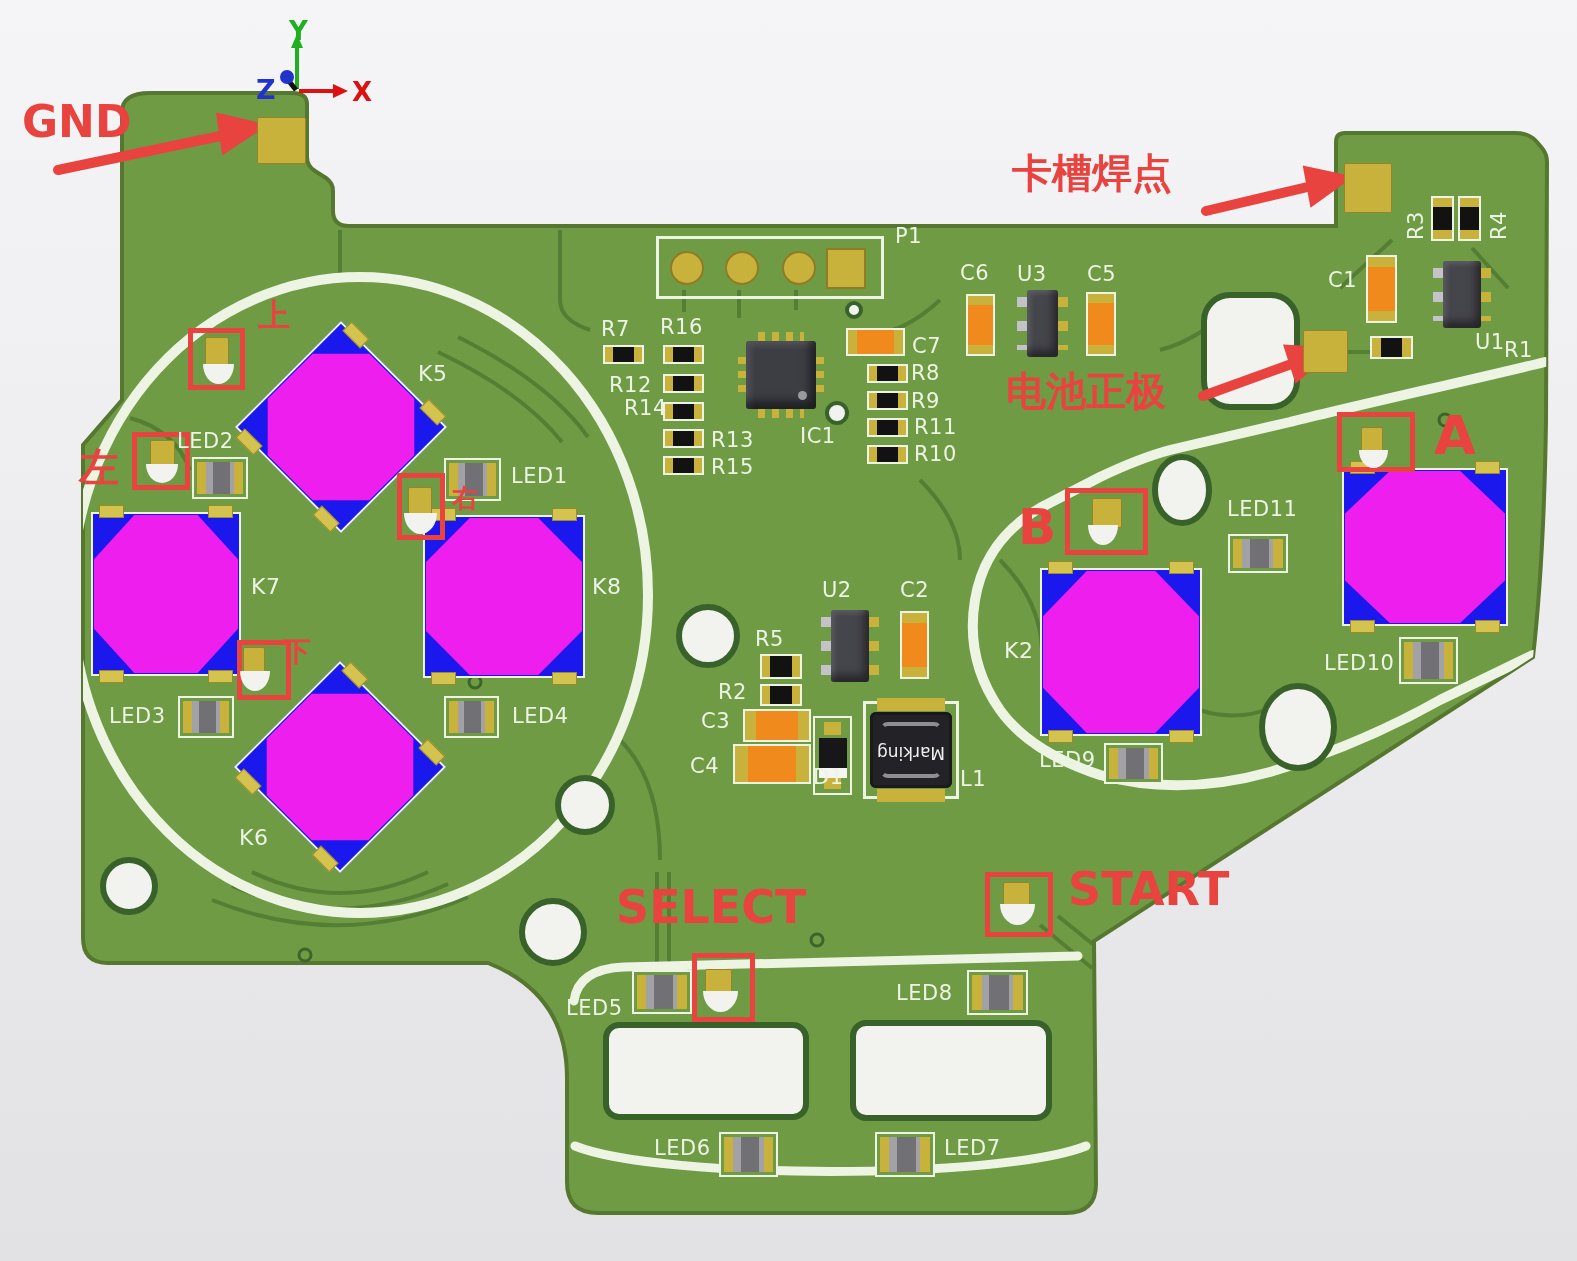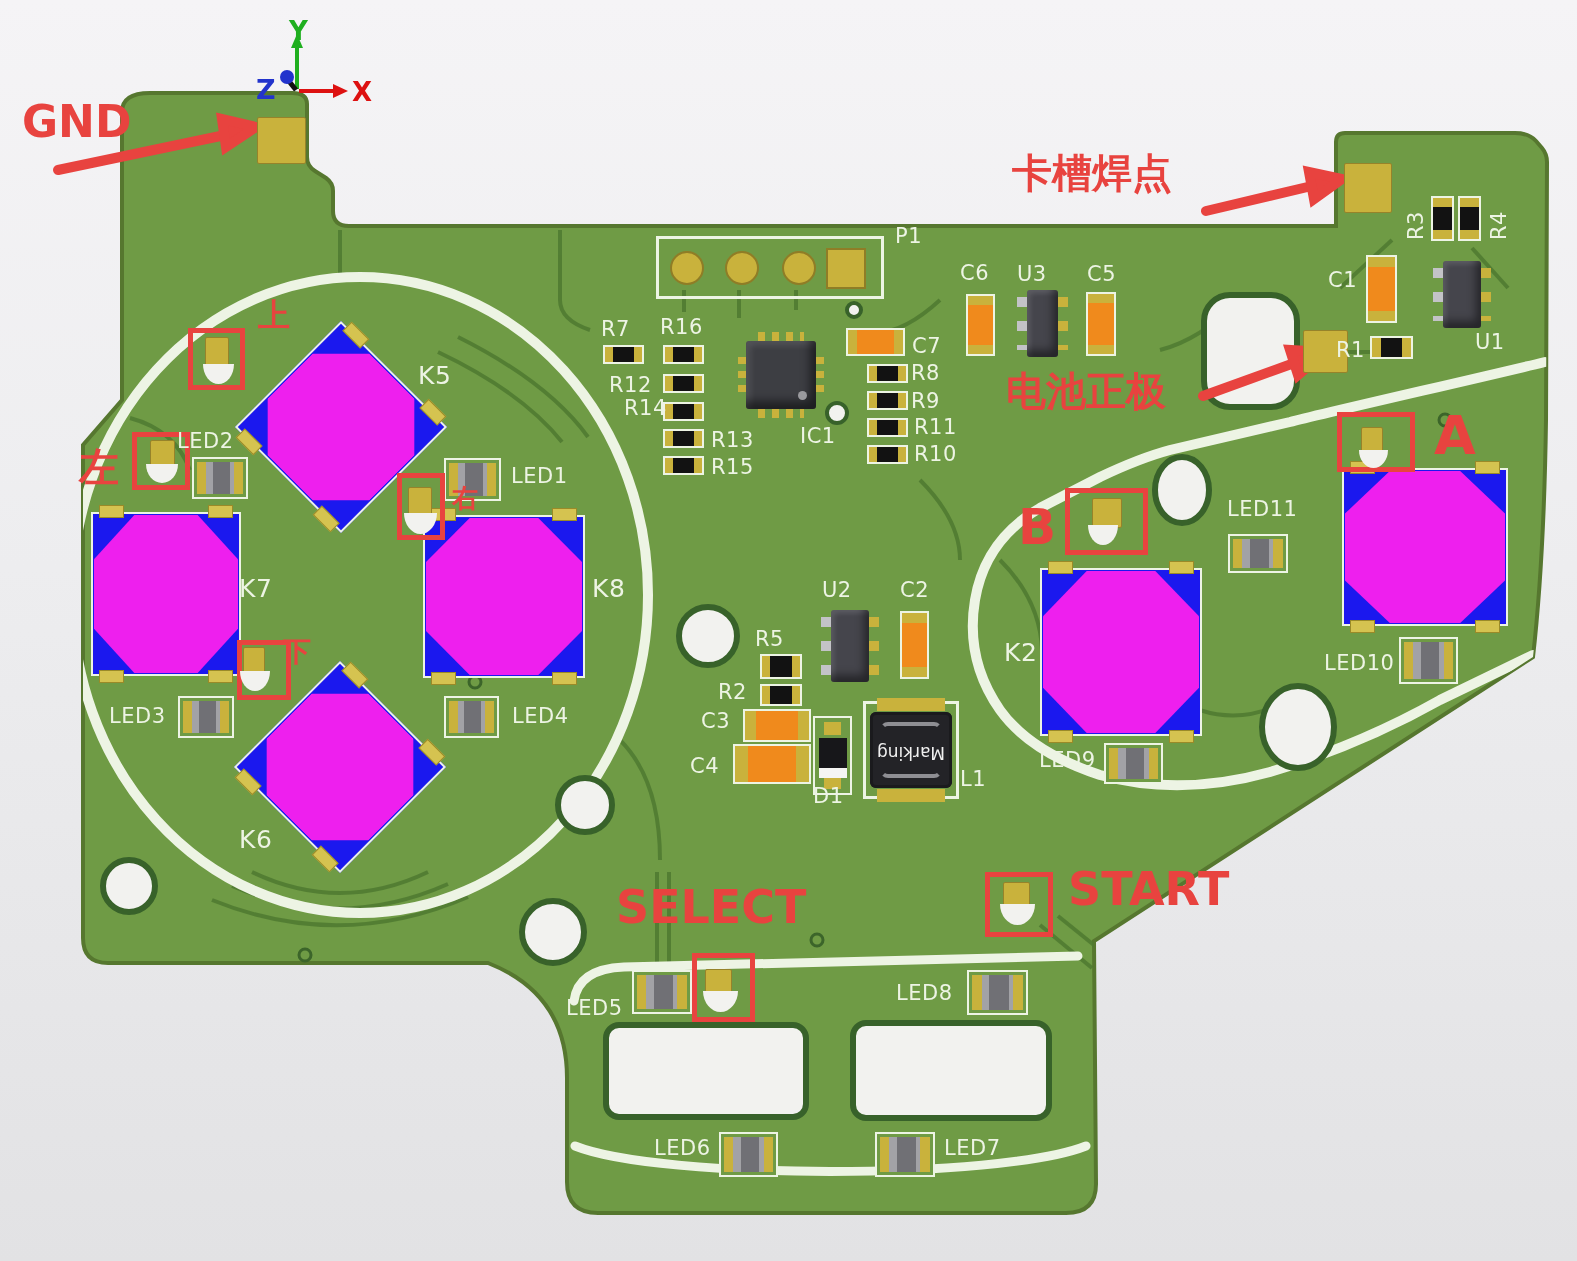--- a/index.html
+++ b/index.html
@@ -2,21 +2,21 @@
 <html><head>
 <meta charset="utf-8">
 <style>
   html,body{margin:0;padding:0;background:#ddd}
   #stage{position:relative;width:1577px;height:1261px;overflow:hidden;
          background:linear-gradient(180deg,#f5f4f6 0%,#ededef 45%,#e2e2e4 100%);
          font-family:"DejaVu Sans","Liberation Sans",sans-serif}
   #stage svg{position:absolute;left:0;top:0}
   
   .l{position:absolute;color:#edf4e4;font-size:21px;font-weight:500;white-space:nowrap;letter-spacing:.5px}
-  .lk{font-size:25px}
+  .lk{font-size:22px}
   .rot{transform:rotate(-90deg);transform-origin:0 0}
   
   .r{position:absolute;color:#e8433f;font-weight:600;white-space:nowrap}
   .rb{position:absolute;border:5px solid #e8433f}
   
   .gp{position:absolute;background:#c9b23c;border:1px solid #96832a;border-radius:2px;box-sizing:border-box}
   
   .tw{position:absolute;background:#f2f2ef;border-radius:0 0 50% 50%/0 0 100% 100%}
   
   .res,.resv,.cap,.capv{position:absolute;border:2px solid #edf4e4;box-sizing:border-box}
@@ -315,21 +315,21 @@
 
   <div class="rb" style="left:692px;top:953px;width:53px;height:59px"></div>
   <i class="gp" style="left:705px;top:969px;width:27px;height:29px"></i>
   <i class="tw" style="left:703px;top:991px;width:35px;height:21px"></i>
 
   <div class="rb" style="left:985px;top:872px;width:58px;height:55px"></div>
   <i class="gp" style="left:1003px;top:882px;width:27px;height:28px"></i>
   <i class="tw" style="left:1000px;top:904px;width:35px;height:21px"></i>
 
   <b class="l lk" style="left:418px;top:361px">K5</b>
-  <b class="l lk" style="left:239px;top:574px">K7</b>
+  <b class="l lk" style="left:251px;top:574px">K7</b>
   <b class="l lk" style="left:592px;top:574px">K8</b>
   <b class="l lk" style="left:239px;top:825px">K6</b>
   <b class="l lk" style="left:1598px;top:534px">K1</b>
   <b class="l lk" style="left:1004px;top:638px">K2</b>
   <b class="l" style="left:511px;top:464px">LED1</b>
   <b class="l" style="left:177px;top:429px">LED2</b>
   <b class="l" style="left:109px;top:704px">LED3</b>
   <b class="l" style="left:512px;top:704px">LED4</b>
   <b class="l" style="left:566px;top:996px">LED5</b>
   <b class="l" style="left:654px;top:1136px">LED6</b>
@@ -346,31 +346,31 @@
   <b class="l" style="left:711px;top:455px">R15</b>
   <b class="l" style="left:911px;top:361px">R8</b>
   <b class="l" style="left:911px;top:389px">R9</b>
   <b class="l" style="left:914px;top:415px">R11</b>
   <b class="l" style="left:914px;top:442px">R10</b>
   <b class="l" style="left:912px;top:334px">C7</b>
   <b class="l" style="left:960px;top:261px">C6</b>
   <b class="l" style="left:1017px;top:262px">U3</b>
   <b class="l" style="left:1087px;top:262px">C5</b>
   <b class="l" style="left:1328px;top:268px">C1</b>
-  <b class="l" style="left:1336px;top:338px">R1</b>
+  <b class="l" style="left:1504px;top:338px">R1</b>
   <b class="l" style="left:1475px;top:330px">U1</b>
   <b class="l rot" style="left:1404px;top:240px">R3</b>
   <b class="l rot" style="left:1487px;top:240px">R4</b>
   <b class="l" style="left:822px;top:578px">U2</b>
   <b class="l" style="left:900px;top:578px">C2</b>
   <b class="l" style="left:755px;top:627px">R5</b>
   <b class="l" style="left:718px;top:680px">R2</b>
   <b class="l" style="left:701px;top:709px">C3</b>
   <b class="l" style="left:690px;top:754px">C4</b>
-  <b class="l" style="left:813px;top:784px">D1</b>
+  <b class="l" style="left:813px;top:765px">D1</b>
   <b class="l" style="left:960px;top:767px">L1</b>
   <b class="l" style="left:800px;top:424px">IC1</b>
   <b class="l" style="left:895px;top:224px">P1</b>
 
   <b class="r" style="left:22px;top:96px;font-size:44px">GND</b>
   <b class="r" style="left:1012px;top:146px;font-size:40px">卡槽焊点</b>
   <b class="r" style="left:1006px;top:364px;font-size:40px">电池正极</b>
   <b class="r" style="left:258px;top:294px;font-size:32px">上</b>
   <b class="r" style="left:79px;top:440px;font-size:40px">左</b>
   <b class="r" style="left:452px;top:481px;font-size:26px">右</b>

